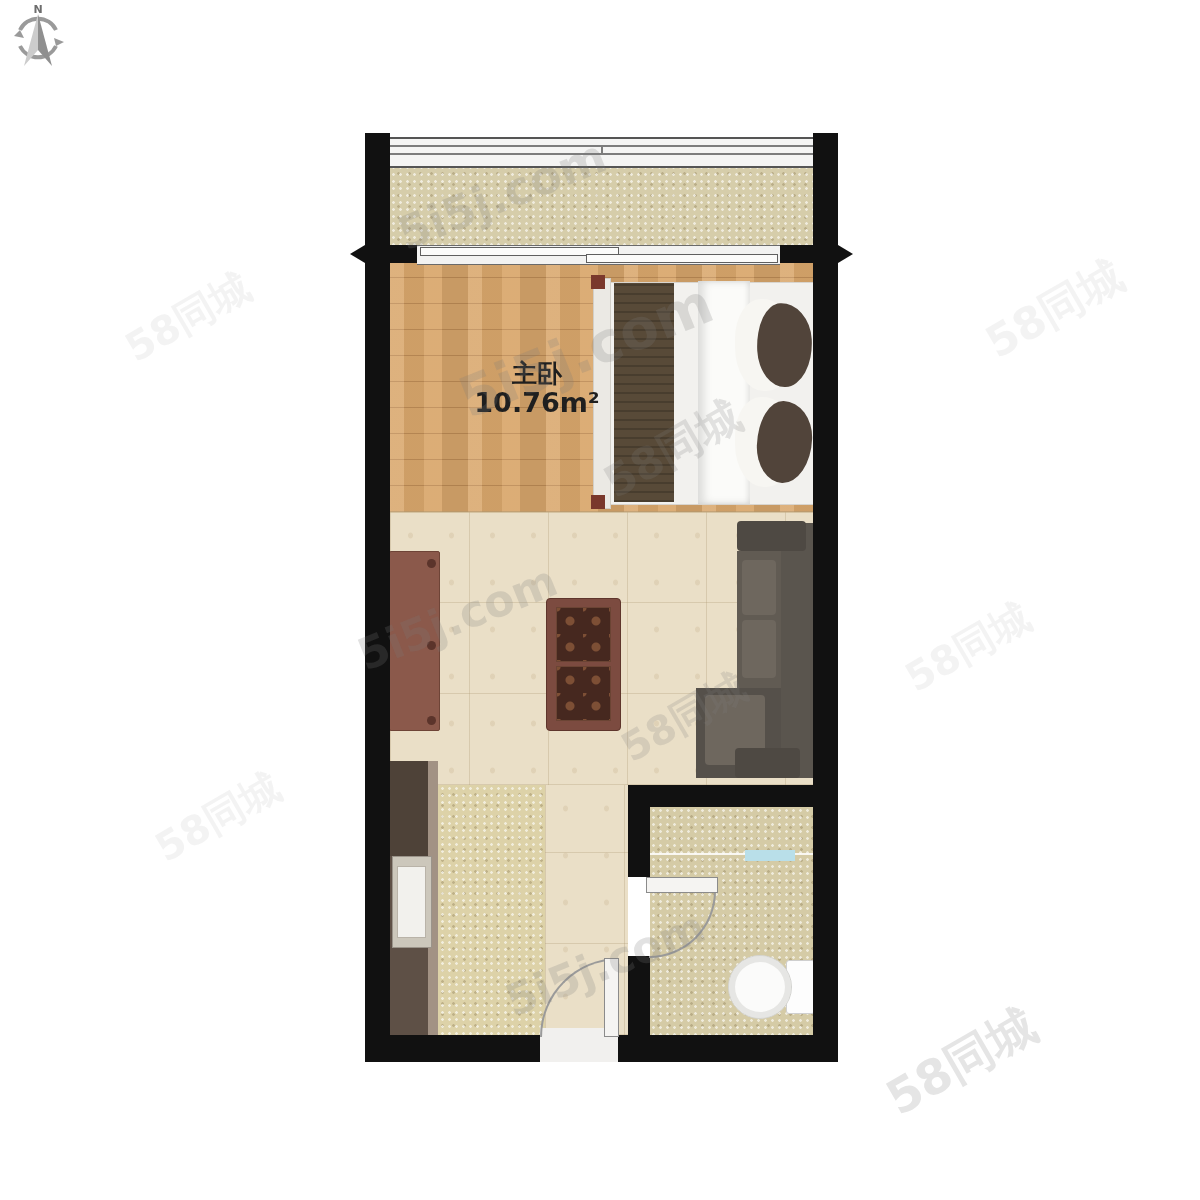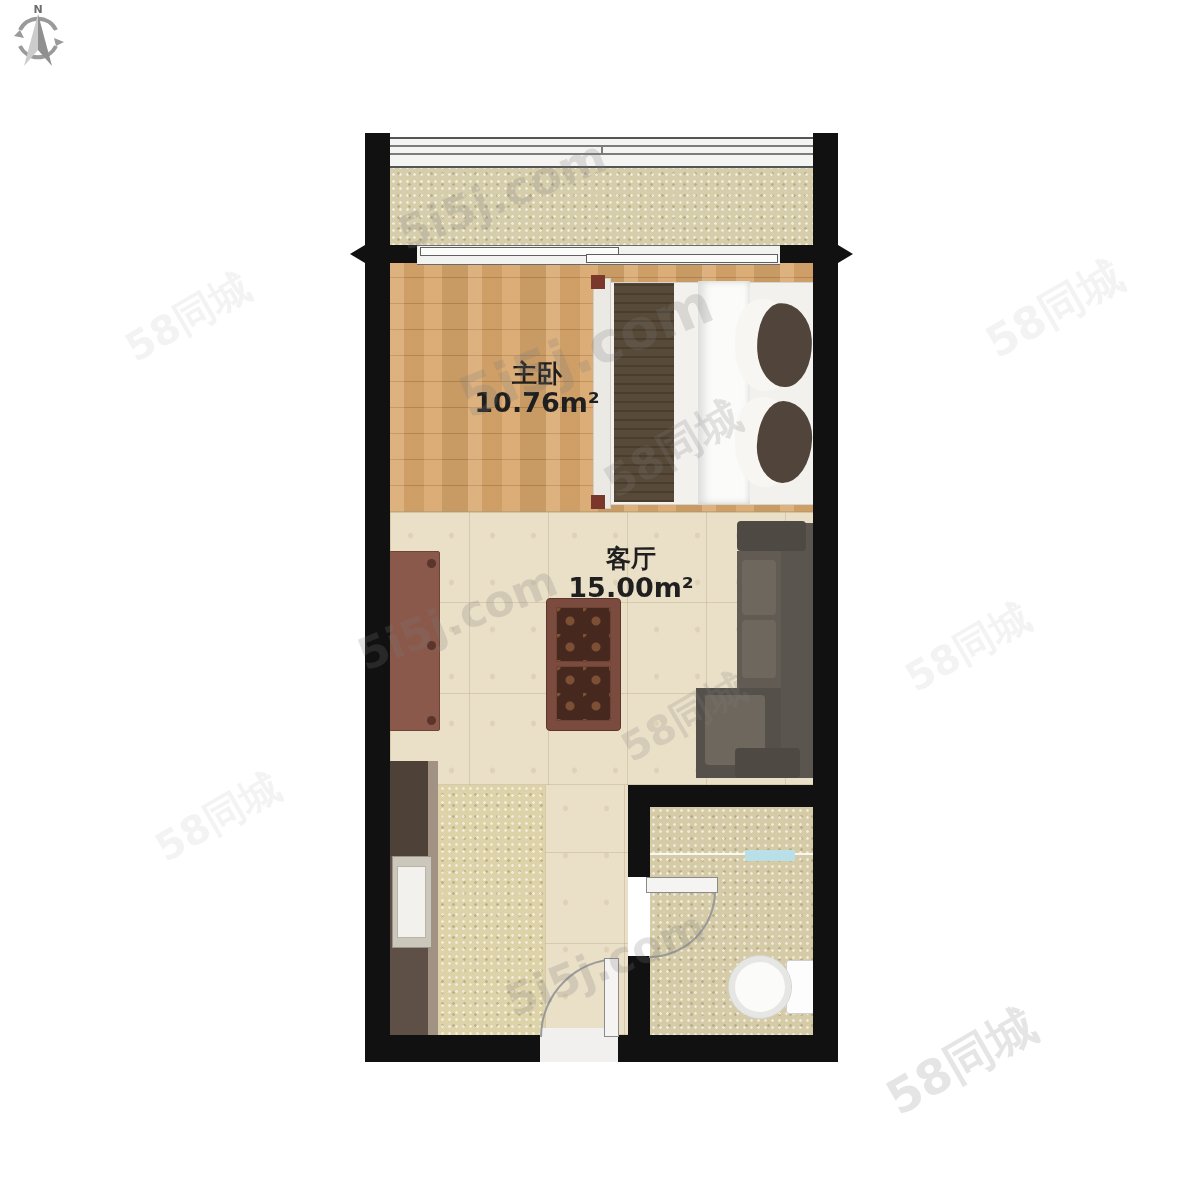--- a/index.html
+++ b/index.html
@@ -198,24 +198,20 @@
     <div class="abs furn sink-outer" style="left:27px;top:725px;width:38px;height:90px;"></div>
     <div class="abs furn sink-inner" style="left:32px;top:735px;width:27px;height:70px;"></div>
 
     <div class="abs toilet-tank" style="left:421px;top:829px;width:27px;height:52px;"></div>
     <div class="abs toilet-bowl" style="left:363px;top:824px;width:62px;height:62px;"></div>
 
     <div class="abs room-label" style="left:172px;top:229px;">
       <span class="nm">主卧</span>
       <span class="ar">10.76m²</span>
     </div>
-    <div class="abs room-label" style="left:266px;top:414px;">
-      <span class="nm">客厅</span>
-      <span class="ar">15.00m²</span>
-    </div>
   </div>
 
   <span id="wm1" class="abs wm a">5i5j.com</span>
   <span id="wm2" class="abs wm a">5i5j.com</span>
   <span id="wm3" class="abs wm b">58同城</span>
   <span id="wm4" class="abs wm a">5i5j.com</span>
   <span id="wm5" class="abs wm b">58同城</span>
   <span id="wm6" class="abs wm a">5i5j.com</span>
   <span id="wm7" class="abs wm b">58同城</span>
   <span id="wm8" class="abs wm faint">58同城</span>

